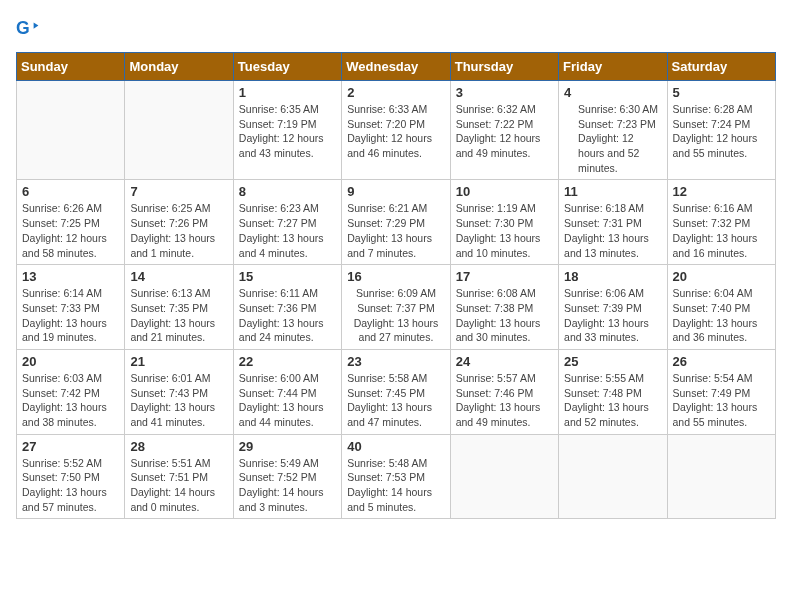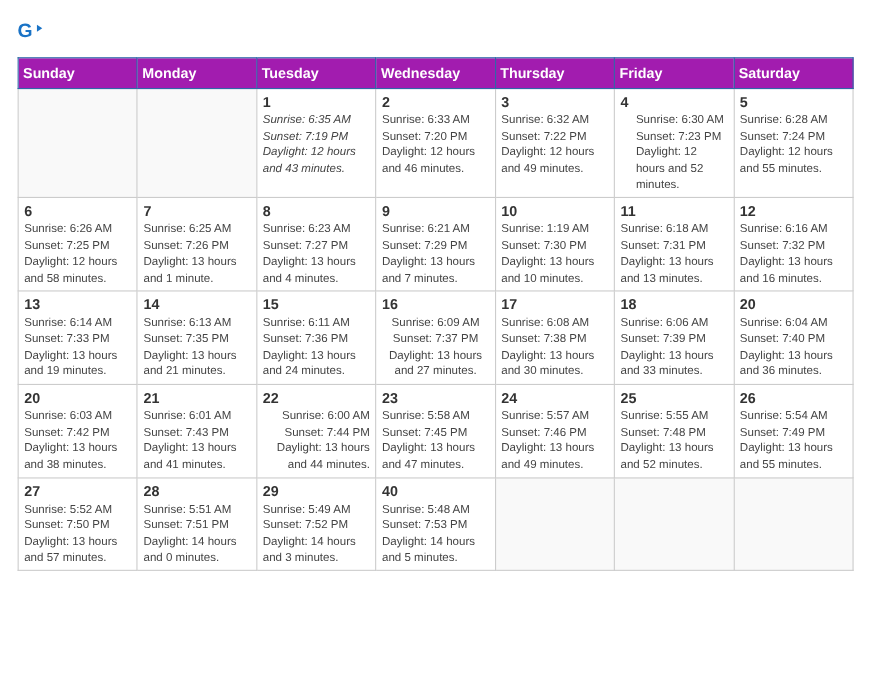--- a/index.html
+++ b/index.html
@@ -46,21 +46,21 @@
     .calendar-subtitle {
       font-size: 15px;
       color: #333;
     }
     .calendar {
       width: 100%;
       border-collapse: collapse;
       border: 1px solid #ccc;
     }
     .calendar th {
-      background-color: #a21caf;
+      background-color: #a16207;
       color: #fff;
       font-size: 13px;
       font-weight: bold;
       padding: 6px 4px;
       text-align: left;
       border: 1px solid #2f68a8;
     }
     .calendar td {
       vertical-align: top;
       border: 1px solid #ccc;
@@ -118,21 +118,21 @@
         <th>Friday</th>
         <th>Saturday</th>
       </tr>
   </thead>
   <tbody id="calendar-body">
   <tr>
         <td class="empty"></td>
         <td class="empty"></td>
         <td>
           <span class="day-number">1</span>
-          <div class="day-info" style="white-space: pre-line; font-style: italic;">Sunrise: 6:35 AM
+          <div class="day-info" style="white-space: pre-line;">Sunrise: 6:35 AM
 Sunset: 7:19 PM
 Daylight: 12 hours and 43 minutes.</div>
         </td>
         <td>
           <span class="day-number">2</span>
           <div class="day-info" style="white-space: pre-line;">Sunrise: 6:33 AM
 Sunset: 7:20 PM
 Daylight: 12 hours and 46 minutes.</div>
         </td>
         <td>
@@ -250,21 +250,21 @@
 Daylight: 13 hours and 38 minutes.</div>
         </td>
         <td>
           <span class="day-number">21</span>
           <div class="day-info" style="white-space: pre-line;">Sunrise: 6:01 AM
 Sunset: 7:43 PM
 Daylight: 13 hours and 41 minutes.</div>
         </td>
         <td>
           <span class="day-number">22</span>
-          <div class="day-info" style="white-space: pre-line; text-align: right;">Sunrise: 6:00 AM
+          <div class="day-info" style="white-space: pre-line;">Sunrise: 6:00 AM
 Sunset: 7:44 PM
 Daylight: 13 hours and 44 minutes.</div>
         </td>
         <td>
           <span class="day-number">23</span>
           <div class="day-info" style="white-space: pre-line;">Sunrise: 5:58 AM
 Sunset: 7:45 PM
 Daylight: 13 hours and 47 minutes.</div>
         </td>
         <td>

